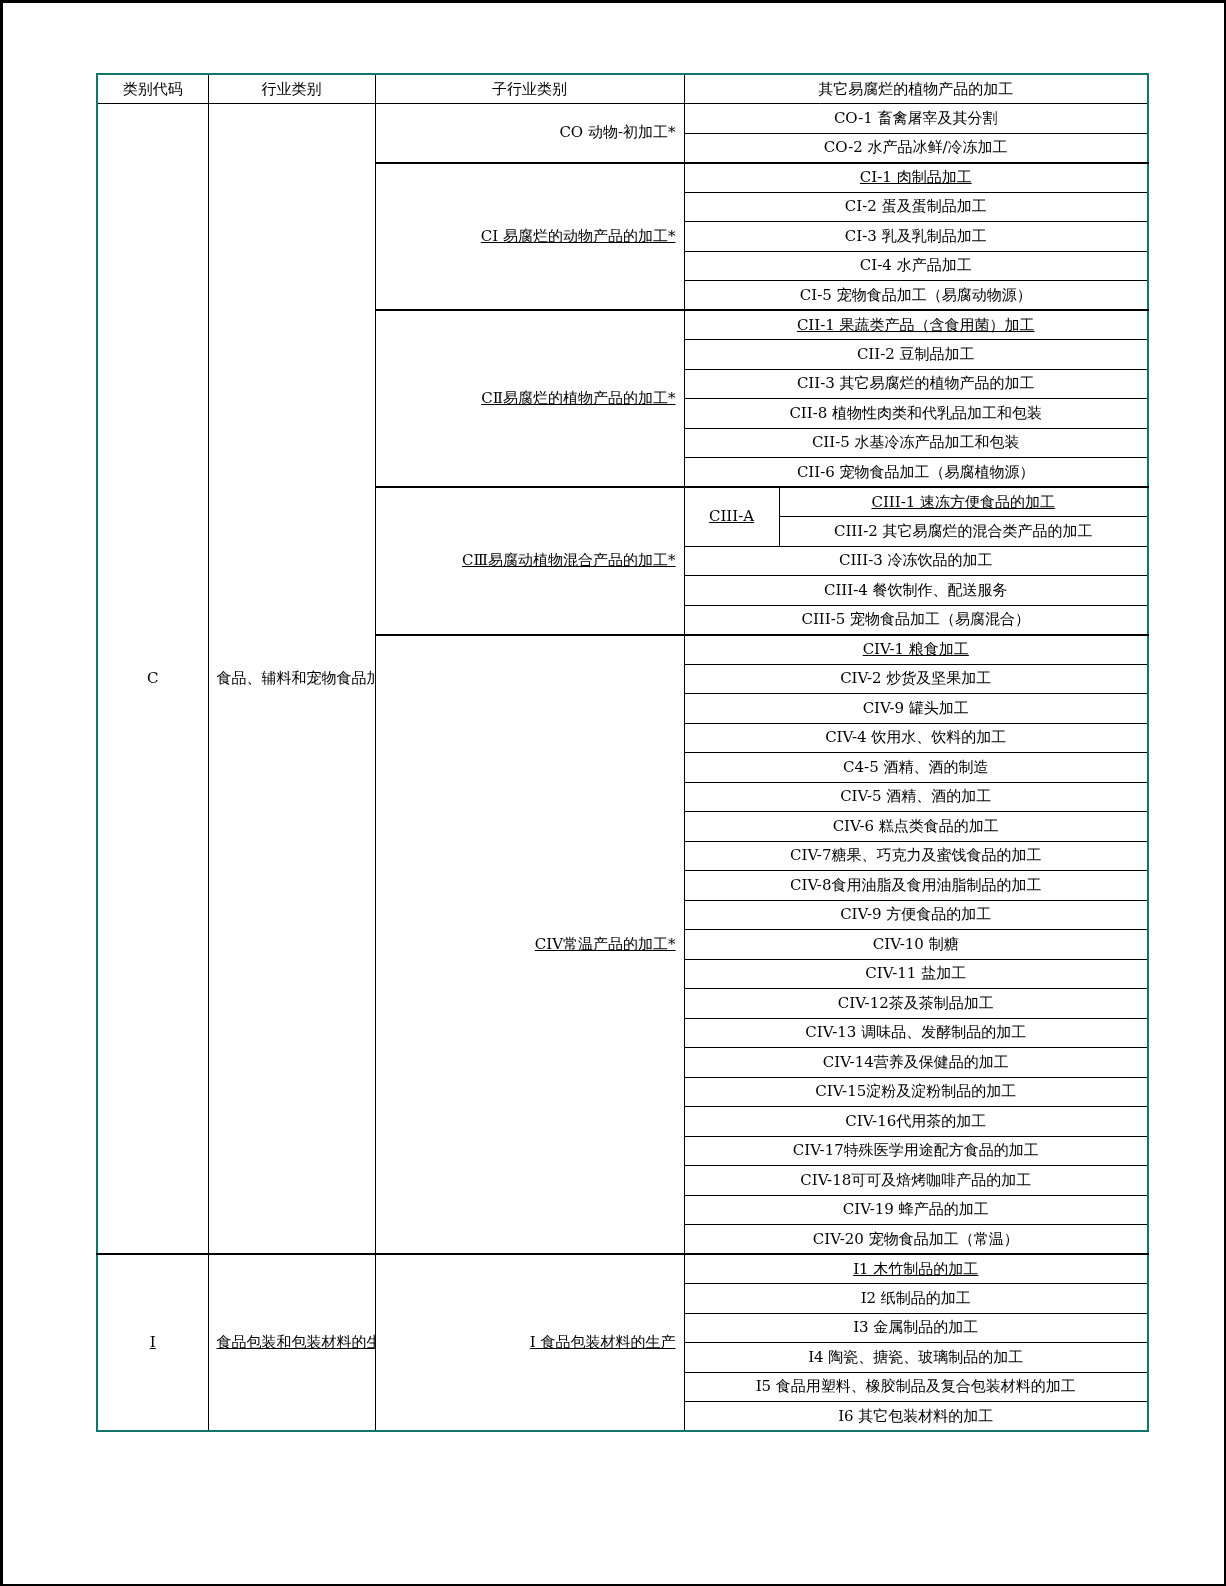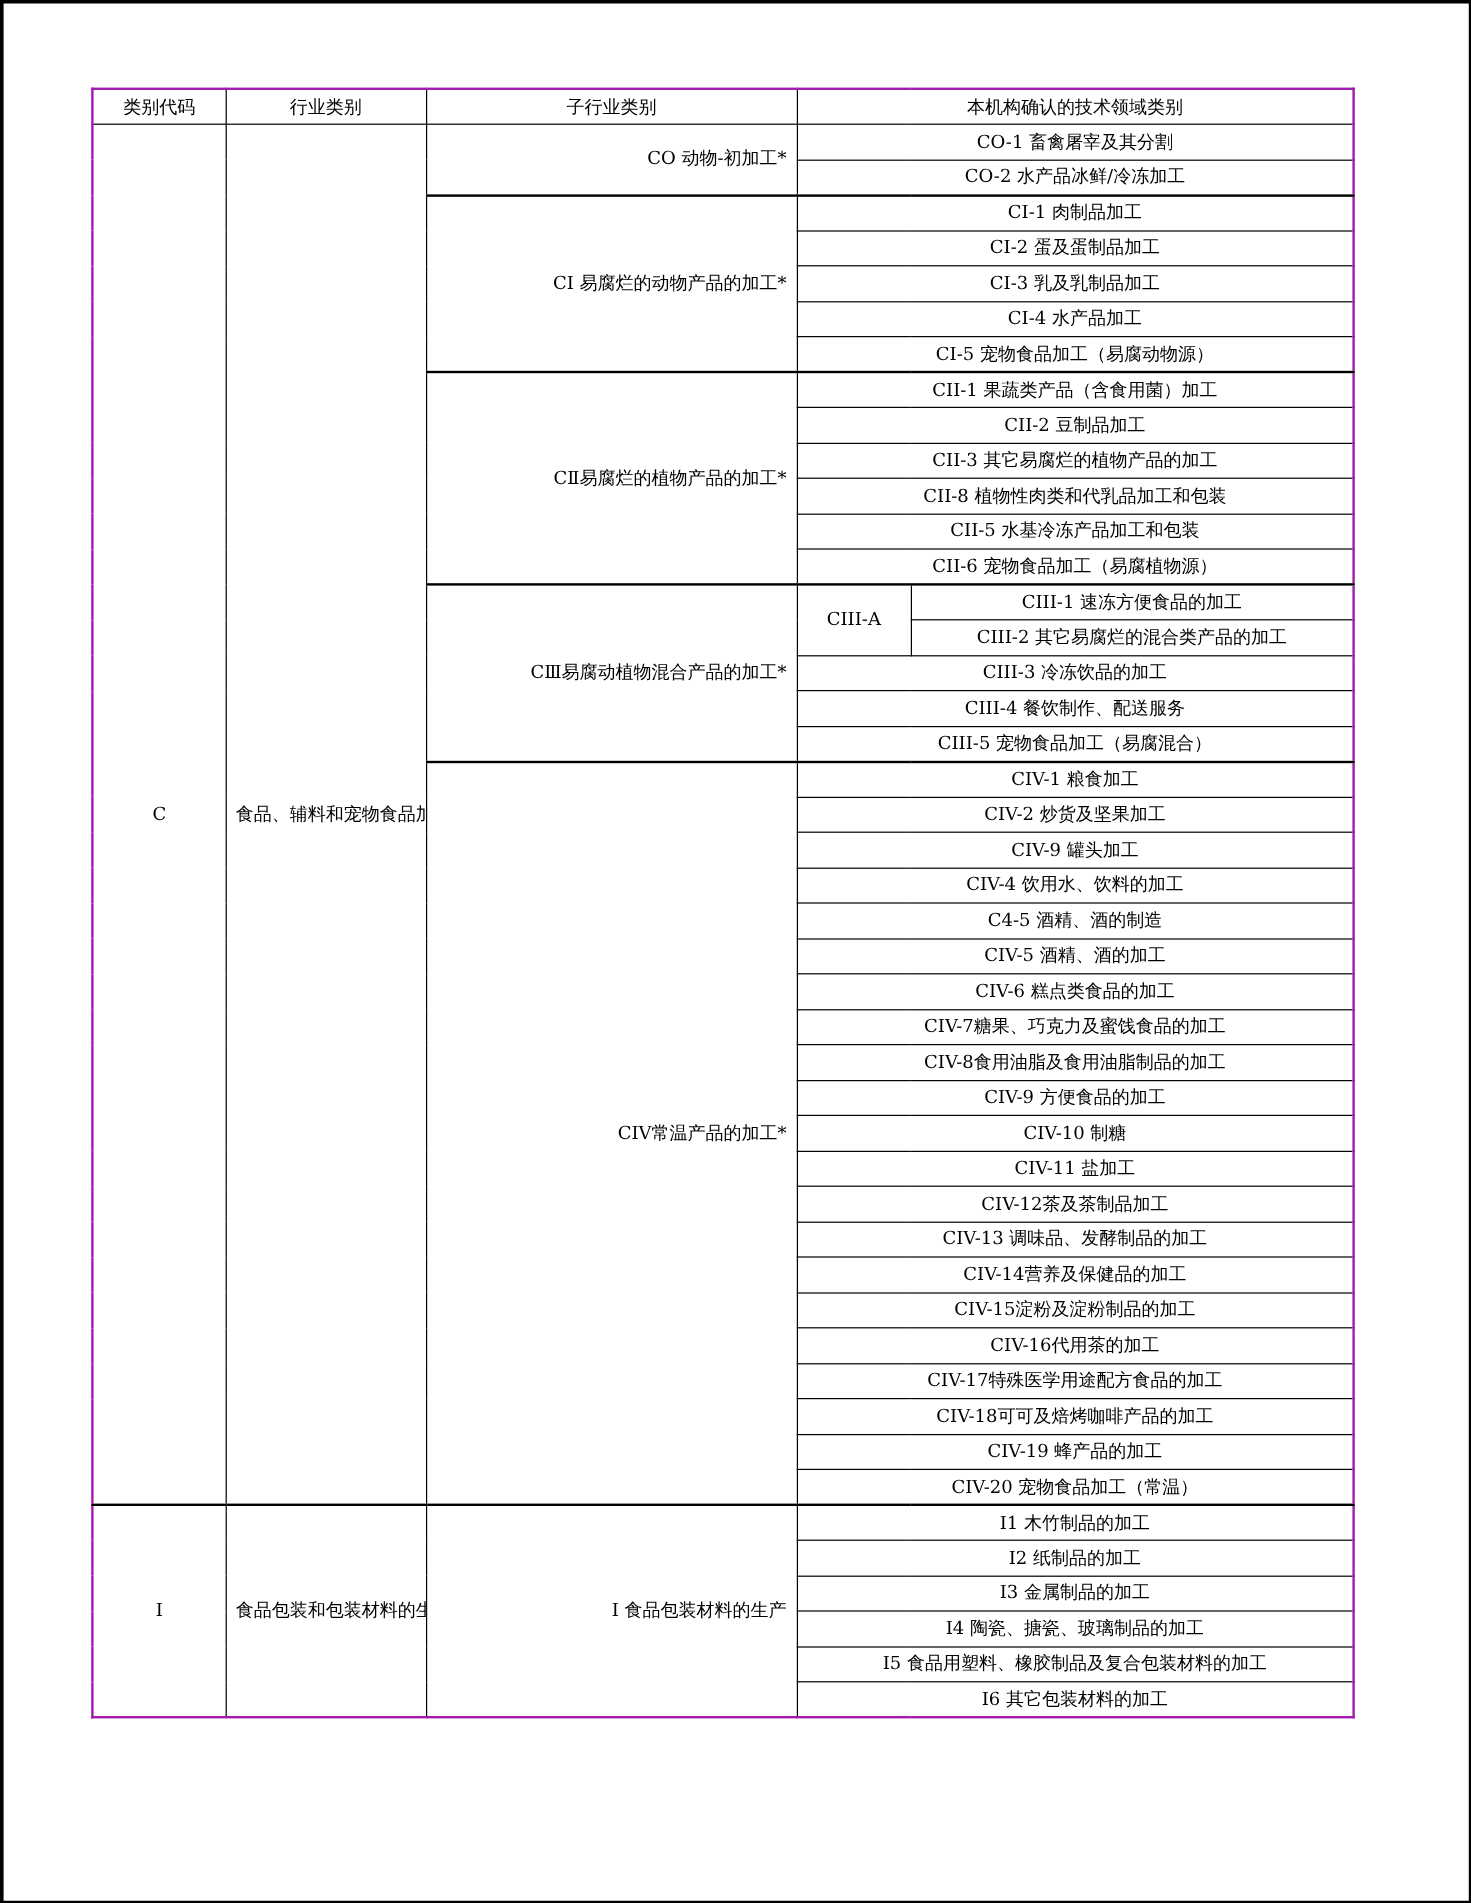--- a/index.html
+++ b/index.html
@@ -7,59 +7,59 @@
     width: 1226px; height: 1586px; position: relative;
     background: #ffffff; color: #000000;
     font-family: "DejaVu Serif", "Liberation Serif", serif;
   }
   .page-frame {
     position: absolute; inset: 0; box-sizing: border-box;
     border-style: solid; border-color: #000000;
     border-width: 3px 2px 2px 3px;
   }
   table.cls {
-    position: absolute; left: 76px; top: 73px; width: 1051px;
+    position: absolute; left: 96px; top: 73px; width: 1051px;
     border-collapse: collapse; table-layout: fixed;
-    border: 2px solid #a21caf;
+    border: 2px solid #0f766e;
   }
   table.cls tr { height: 29.5px; }
   table.cls th, table.cls td {
     border: 1px solid #000000; box-sizing: border-box;
     font-size: 15px; line-height: 1.4; vertical-align: middle;
     padding: 0 8px; overflow: hidden; white-space: nowrap;
     font-weight: normal; color: #000000;
   }
   table.cls th { text-align: center; padding: 0 4px; }
   td.code { text-align: center; }
   td.industry { white-space: normal; line-height: 1.8; padding: 0 12px; }
   td.industry.left  { text-align: left; }
   td.industry.center{ text-align: center; }
   td.sublabel { text-align: right; padding: 0 10px; white-space: normal; line-height: 1.5; }
   td.item { text-align: center; padding: 0 9px; }
-  tr.gt > td { border-top-width: 2px; }
+  tr.gt > td { border-top-width: 2px; text-decoration: underline; }
 </style>
 </head>
 <body>
 
 <div class="page-frame"></div>
 
 <table class="cls">
   <colgroup>
     <col style="width:111px">
     <col style="width:167px">
     <col style="width:309px">
     <col style="width:95px">
     <col style="width:369px">
   </colgroup>
   <thead>
     <tr>
       <th>类别代码</th>
       <th>行业类别</th>
       <th>子行业类别</th>
-      <th colspan="2">本机构确认的技术领域类别</th>
+      <th colspan="2">其它易腐烂的植物产品的加工</th>
     </tr>
   </thead>
   <tbody id="tbody">
       <tr>
         <td class="code" rowspan="39">C</td>
         <td class="industry left" rowspan="39">食品、辅料和宠物食品加工</td>
         <td class="sublabel" rowspan="2">CO 动物-初加工*</td>
         <td class="item" colspan="2">CO-1 畜禽屠宰及其分割</td>
       </tr>
       <tr>

